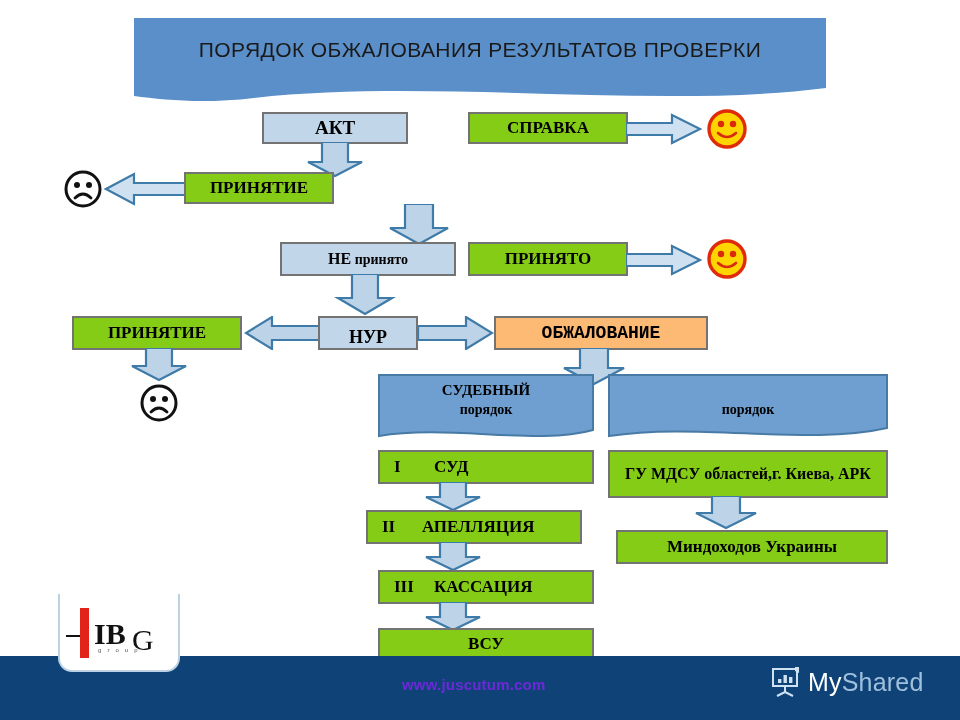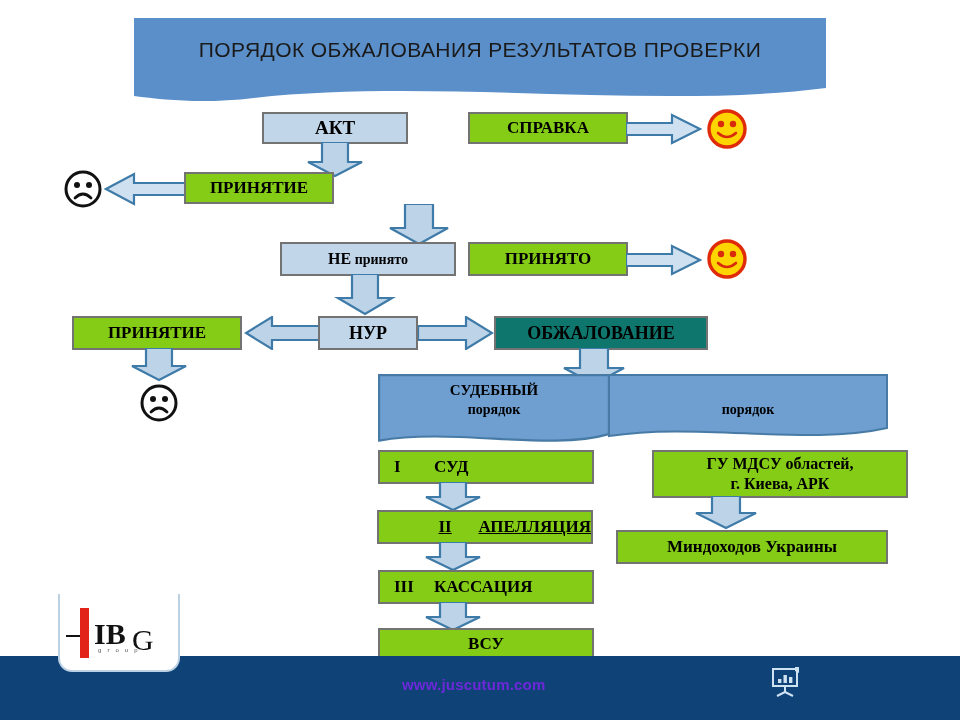--- a/index.html
+++ b/index.html
@@ -25,21 +25,21 @@
   .box{
     position:absolute;box-sizing:border-box;
     border:2px solid #737373;
     display:flex;align-items:center;justify-content:center;
     text-align:center;color:#000;
     font-family:"Liberation Serif", serif;
     font-weight:bold;
   }
   .box.white{background:#84cc16;}
   .box.lightblue{background:#c2d6ea;}
-  .box.lightblue2{background:#0f766e;}
+  .box.lightblue2{background:#fdba74;font-family:Liberation Mono, monospace;}
 
   
   .hdrbox{position:absolute;}
   .hdrbox .hdrbg{position:absolute;inset:0;}
   .hdrbox .hdrtxt{
     position:absolute;left:0;top:0;width:100%;
     text-align:center;color:#000;font-weight:bold;
     font-family:"Liberation Serif", serif;
   }
 
@@ -158,21 +158,21 @@
   </svg>
 
   <div class="box white" style="left:72px;top:316px;width:170px;height:34px;font-size:17px;">
     <span>ПРИНЯТИЕ</span>
   </div>
 
   <svg class="arrow" style="left:244px;top:316px;width:76px;height:34px;" viewBox="0 0 76 34">
     <path d="M76,10 L28,10 L28,1 L2,17 L28,33 L28,24 L76,24 Z" fill="#bdd3e8" stroke="#3f7ba8" stroke-width="2.2" stroke-linejoin="miter"></path>
   </svg>
 
-  <div class="box lightblue" style="left:318px;top:316px;width:100px;height:34px;font-size:18px;">
+  <div class="box lightblue" style="left:318px;top:316px;width:100px;height:34px;font-size:18px;align-items:flex-end;">
     <span>НУР</span>
   </div>
 
   <svg class="arrow" style="left:418px;top:316px;width:76px;height:34px;" viewBox="0 0 76 34">
     <path d="M0,10 L48,10 L48,1 L74,17 L48,33 L48,24 L0,24 Z" fill="#bdd3e8" stroke="#3f7ba8" stroke-width="2.2" stroke-linejoin="miter"></path>
   </svg>
 
   <div class="box lightblue2" style="left:494px;top:316px;width:214px;height:34px;font-size:18px;">
     <span>ОБЖАЛОВАНИЕ</span>
   </div>
@@ -185,38 +185,38 @@
     <circle cx="21" cy="21" r="17" fill="#ffffff" stroke="#111111" stroke-width="3"></circle>
     <circle cx="15" cy="17" r="3" fill="#111111"></circle>
     <circle cx="27" cy="17" r="3" fill="#111111"></circle>
     <path d="M13,30 Q21,22 29,30" fill="none" stroke="#111111" stroke-width="2.8" stroke-linecap="round"></path>
   </svg>
 
   <svg class="arrow" style="left:556px;top:348px;width:76px;height:38px;" viewBox="0 0 76 38">
     <path d="M24,0 L52,0 L52,20 L68,20 L38,36 L8,20 L24,20 Z" fill="#bdd3e8" stroke="#3f7ba8" stroke-width="2.2" stroke-linejoin="miter"></path>
   </svg>
 
-  <div class="hdrbox" style="left:378px;top:374px;width:216px;height:70px;padding-left:16px;">
+  <div class="hdrbox" style="left:378px;top:374px;width:216px;height:70px;">
     <svg class="hdrbg" viewBox="0 0 216 70" preserveAspectRatio="none">
       <path d="M1,1 L215,1 L215,56 C160,72 70,50 1,62 Z" fill="#6e9fd0" stroke="#477ba6" stroke-width="2"></path>
     </svg>
     <div class="hdrtxt" style="top:8px;font-size:15px;">СУДЕБНЫЙ</div>
     <div class="hdrtxt" style="top:28px;font-size:14px;">порядок</div>
   </div>
 
   <div class="box white" style="left:378px;top:450px;width:216px;height:34px;font-size:17px;justify-content:flex-start;padding-left:14px;">
     <span style="width:40px;text-align:left;">I</span>
     <span>СУД</span>
   </div>
 
   <svg class="arrow" style="left:418px;top:482px;width:70px;height:30px;" viewBox="0 0 70 30">
     <path d="M22,0 L48,0 L48,15 L62,15 L35,28 L8,15 L22,15 Z" fill="#bdd3e8" stroke="#3f7ba8" stroke-width="2.2" stroke-linejoin="miter"></path>
   </svg>
 
-  <div class="box white" style="left:377px;top:510px;width:216px;height:34px;font-size:17px;justify-content:flex-end;padding-left:14px;text-decoration:underline;">
+  <div class="box white" style="left:366px;top:510px;width:216px;height:34px;font-size:17px;justify-content:flex-start;padding-left:14px;">
     <span style="width:40px;text-align:left;">II</span>
     <span>АПЕЛЛЯЦИЯ</span>
   </div>
 
   <svg class="arrow" style="left:418px;top:542px;width:70px;height:30px;" viewBox="0 0 70 30">
     <path d="M22,0 L48,0 L48,15 L62,15 L35,28 L8,15 L22,15 Z" fill="#bdd3e8" stroke="#3f7ba8" stroke-width="2.2" stroke-linejoin="miter"></path>
   </svg>
 
   <div class="box white" style="left:378px;top:570px;width:216px;height:34px;font-size:17px;justify-content:flex-start;padding-left:14px;">
     <span style="width:40px;text-align:left;">III</span>
@@ -231,21 +231,21 @@
     <span>ВСУ</span>
   </div>
 
   <div class="hdrbox" style="left:608px;top:374px;width:280px;height:70px;">
     <svg class="hdrbg" viewBox="0 0 280 70" preserveAspectRatio="none">
       <path d="M1,1 L279,1 L279,54 C200,72 90,48 1,62 Z" fill="#6e9fd0" stroke="#477ba6" stroke-width="2"></path>
     </svg>
     <div class="hdrtxt" style="top:28px;font-size:14px;">порядок</div>
   </div>
 
-  <div class="box white" style="left:608px;top:450px;width:256px;height:48px;font-size:16px;flex-direction:column;line-height:1.25;margin-left:44px;">
+  <div class="box white" style="left:608px;top:450px;width:280px;height:48px;font-size:16px;flex-direction:row;line-height:1.25;">
     <span>ГУ МДСУ областей,</span>
     <span>г. Киева, АРК</span>
   </div>
 
   <svg class="arrow" style="left:686px;top:496px;width:80px;height:34px;" viewBox="0 0 80 34">
     <path d="M26,0 L54,0 L54,17 L70,17 L40,32 L10,17 L26,17 Z" fill="#bdd3e8" stroke="#3f7ba8" stroke-width="2.2" stroke-linejoin="miter"></path>
   </svg>
 
   <div class="box white" style="left:616px;top:530px;width:272px;height:34px;font-size:17px;">
     <span>Миндоходов Украины</span>
@@ -268,15 +268,16 @@
     <svg width="34" height="34" viewBox="0 0 34 34">
       <path d="M5,4 L29,4 L29,21 L5,21 Z" fill="none" stroke="#cfe2f2" stroke-width="2"></path>
       <rect x="10" y="14" width="3.4" height="4" fill="#cfe2f2"></rect>
       <rect x="15.5" y="10" width="3.4" height="8" fill="#cfe2f2"></rect>
       <rect x="21" y="12" width="3.4" height="6" fill="#cfe2f2"></rect>
       <line x1="17" y1="21" x2="17" y2="27" stroke="#cfe2f2" stroke-width="2"></line>
       <line x1="9" y1="31" x2="17" y2="27" stroke="#cfe2f2" stroke-width="2"></line>
       <line x1="25" y1="31" x2="17" y2="27" stroke="#cfe2f2" stroke-width="2"></line>
       <path d="M27,2 L31,2 L31,8 L27,6 Z" fill="#cfe2f2"></path>
     </svg>
+    <div class="ms-text"><span>My</span><span class="dim">Shared</span></div>
   </div>
 
 </div>
 
 </body></html>

